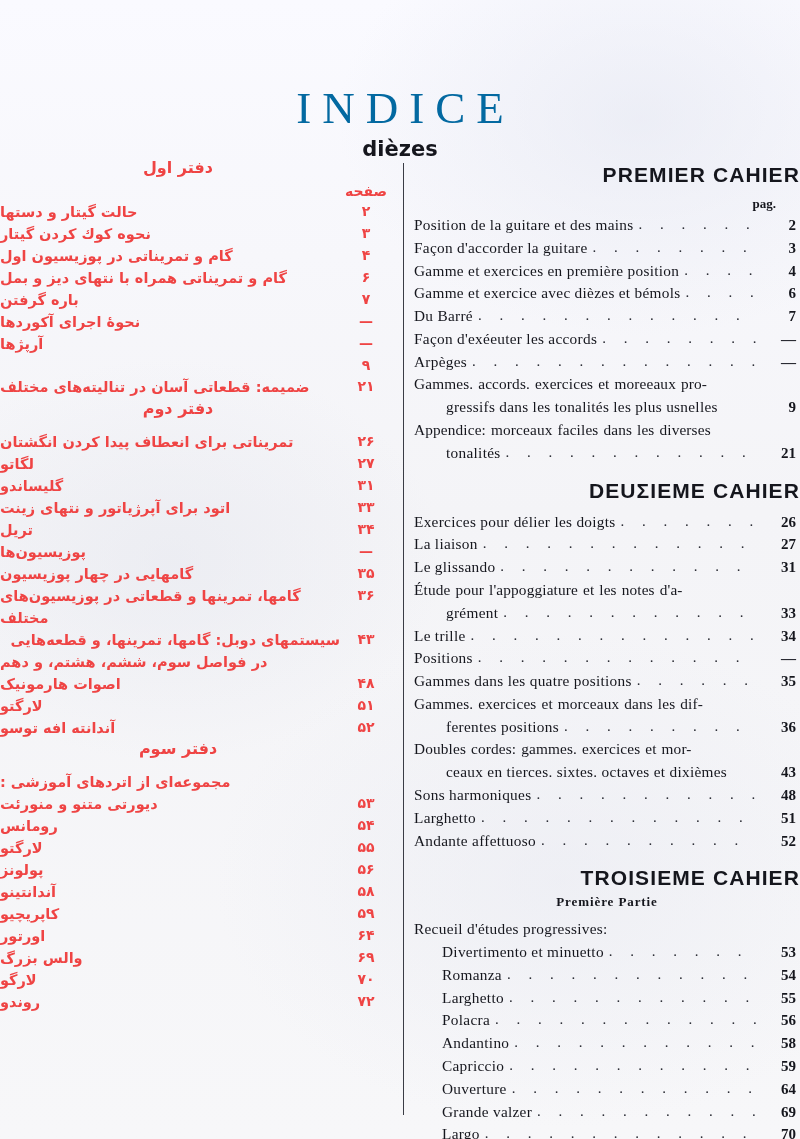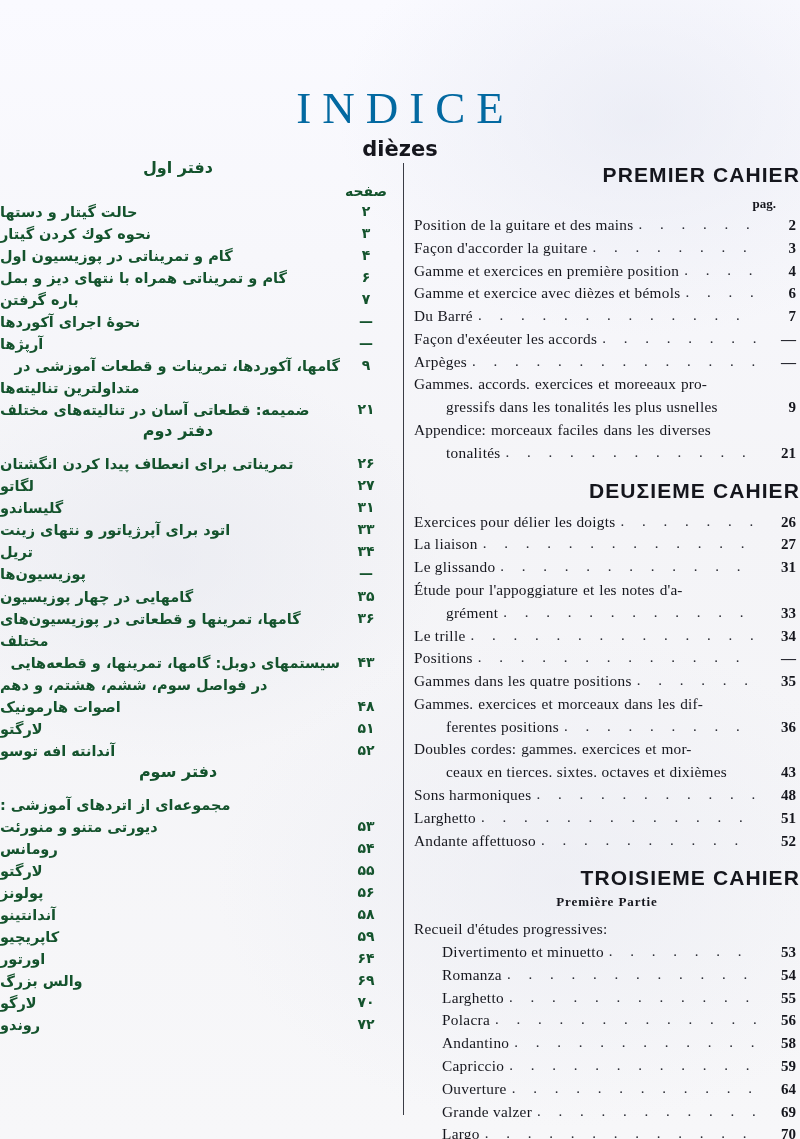--- a/index.html
+++ b/index.html
@@ -68,21 +68,21 @@
   }
 
   
   .col-fa {
     position: absolute;
     left: 0;
     top: 158px;
     width: 392px;
     direction: rtl;
     font-family: "DejaVu Sans", sans-serif;
-    color: #14532d;
+    color: #ef4444;
   }
   .col-fr {
     position: absolute;
     left: 414px;
     top: 163px;
     width: 386px;
     direction: ltr;
     font-family: "Liberation Serif", serif;
     color: #15161d;
   }
@@ -247,24 +247,20 @@
       <div class="fa-row">
         <span class="pg">—</span>
         <span class="txt">نحوهٔ اجرای آکوردها</span>
       </div>
       <div class="fa-row">
         <span class="pg">—</span>
         <span class="txt">آرپژها</span>
       </div>
       <div class="fa-row">
         <span class="pg">۹</span>
-        <span class="txt two-line">
-          <span class="l1">گامها، آکوردها، تمرینات و قطعات آموزشی در</span>
-          <span class="l2">متداولترین تنالیته‌ها</span>
-        </span>
       </div>
       <div class="fa-row">
         <span class="pg">۲۱</span>
         <span class="txt">ضمیمه: قطعاتی آسان در تنالیته‌های مختلف</span>
       </div>
       <div class="fa-section-head">دفتر دوم</div>
       <div class="fa-gap"></div>
       <div class="fa-row">
         <span class="pg">۲۶</span>
         <span class="txt">تمریناتی برای انعطاف پیدا کردن انگشتان</span>

